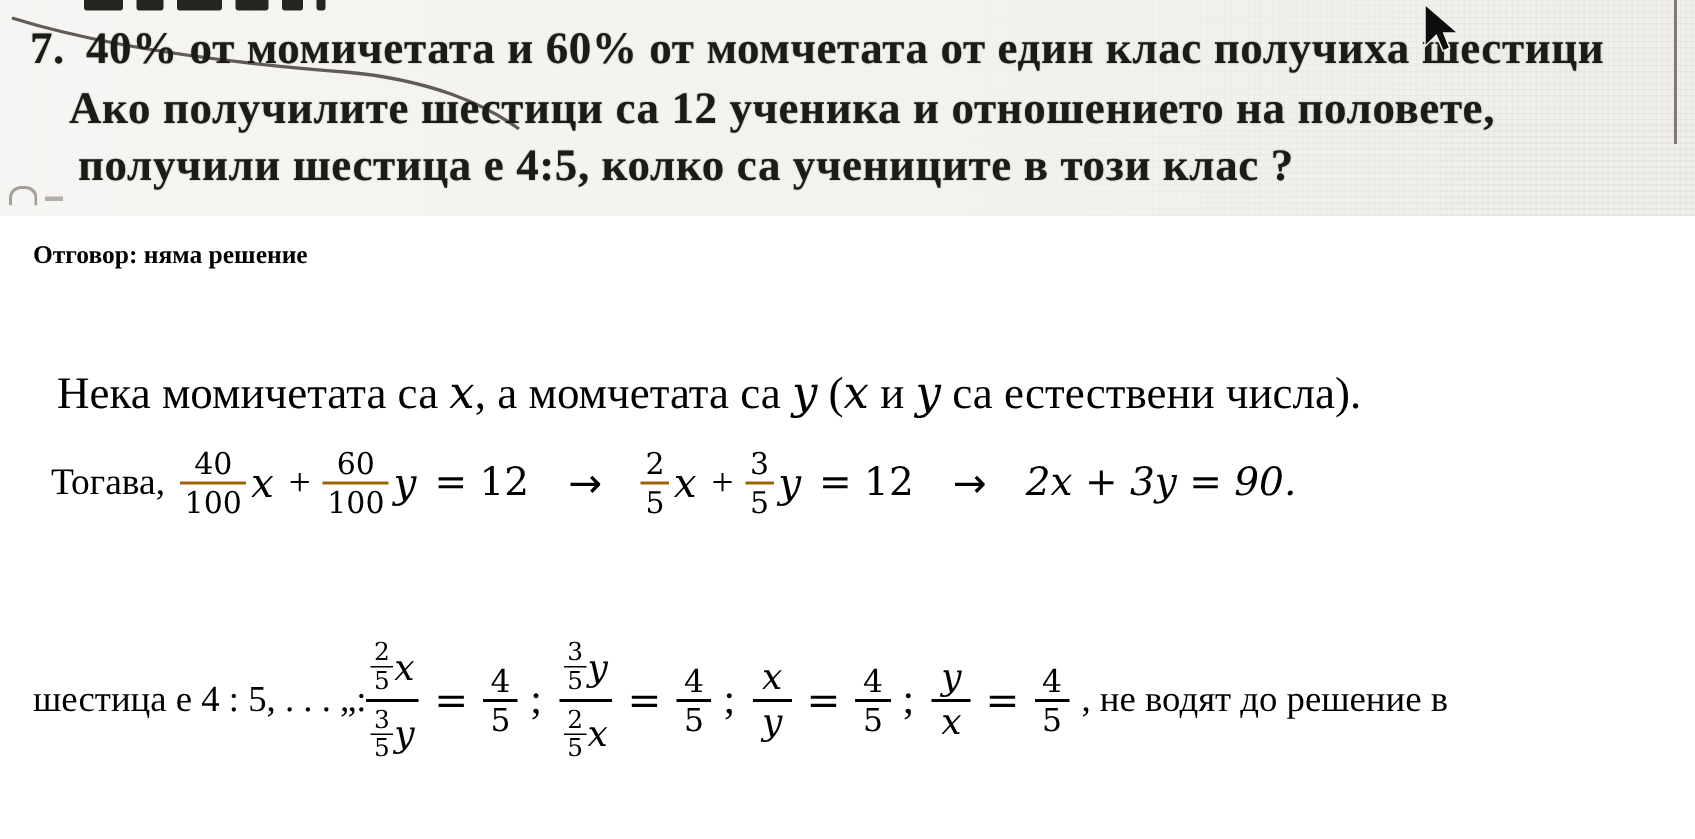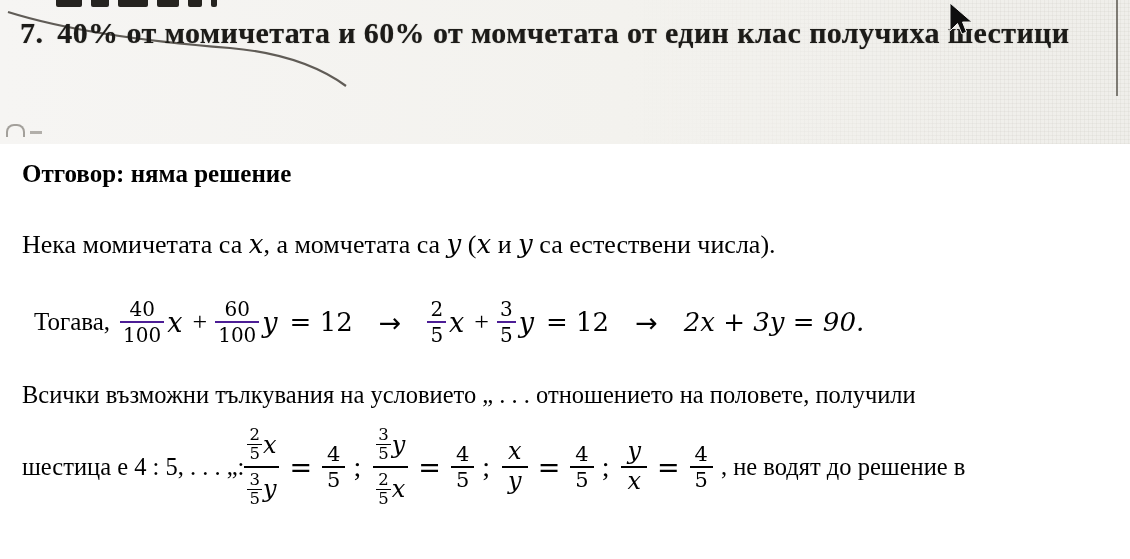--- a/index.html
+++ b/index.html
@@ -27,33 +27,33 @@
   .scan-edge{position:absolute;left:1116px;top:0;width:2px;height:96px;background:#5a554d;opacity:.75;}
   .pen{position:absolute;left:2px;top:2px;}
   .smudge-a{position:absolute;left:6px;top:124px;width:15px;height:11px;border:2.5px solid rgba(95,90,82,.55);
             border-bottom:none;border-radius:8px 8px 0 0;filter:blur(.5px);}
   .smudge-b{position:absolute;left:30px;top:131px;width:12px;height:2.5px;background:rgba(95,90,82,.45);filter:blur(.5px);}
 
   
   .cursor{position:absolute;left:949px;top:2px;}
 
   
-  .answer{position:absolute;left:22px;top:160px;margin:0;font-weight:700;font-size:25px;}
-  .intro{position:absolute;left:22px;top:229px;margin:0;font-size:26px;white-space:nowrap;}
+  .answer{position:absolute;left:22px;top:160px;margin:0;font-weight:700;font-size:17px;}
+  .intro{position:absolute;left:22px;top:229px;margin:16px;font-size:30px;white-space:nowrap;}
   .line-interp{position:absolute;left:22px;top:381px;margin:0;font-size:24.5px;white-space:nowrap;}
   .line-last{position:absolute;left:22px;top:518px;margin:0;font-size:24.5px;white-space:nowrap;}
 
   .mi{font-style:italic;font-family:"DejaVu Serif", serif;}
 
   .eqline{position:absolute;left:34px;top:293px;height:58px;display:flex;align-items:center;
           font-size:25px;white-space:nowrap;}
   .eqline .txt{margin-right:10px;}
   .frac{display:inline-flex;flex-direction:column;align-items:center;vertical-align:middle;
         font-size:20px;line-height:1.12;font-family:"DejaVu Serif", serif;}
-  .frac .fd{border-top:2px solid #4c1d95;padding:1px 3px 0 3px;}
+  .frac .fd{border-top:2px solid #a16207;padding:1px 3px 0 3px;}
   .frac .fn{padding:0 3px;}
   .eqline .mv{font-size:27px;margin:0 2px 0 3px;}
   .op{margin:0 8px;font-size:26px;}
   .req{margin-left:10px;font-size:26px;font-family:"DejaVu Serif", serif;}
   .arrow{margin:0 26px;font-size:27px;font-family:"DejaVu Sans", sans-serif;}
   .tailmath{font-size:26px;font-family:"DejaVu Serif", serif;}
 
   .fracline{position:absolute;left:22px;top:417px;height:100px;display:flex;align-items:center;
             font-size:24.5px;white-space:nowrap;}
   .fracline .lead{}
@@ -89,20 +89,22 @@
       <i style="width:18px"></i>
       <i style="width:30px"></i>
       <i style="width:22px"></i>
       <i style="width:14px"></i>
       <i style="width:6px"></i>
     </div>
     <svg class="pen" width="360" height="95">
       <path d="M6,10 C70,30 150,40 228,46 C285,51 322,68 344,84" stroke="#45413b" stroke-width="2.2" fill="none" opacity="0.85"></path>
     </svg>
     <div class="sline sl1"><span class="snum">7.</span><span>40% от момичетата и 60% от момчетата от един клас получиха шестици</span></div>
+    <div class="sline sl2">Ако получилите шестици са 12 ученика и отношението на половете,</div>
+    <div class="sline sl3">получили шестица е 4:5, колко са учениците в този клас ?</div>
     <div class="scan-edge"></div>
     <div class="smudge-a"></div>
     <div class="smudge-b"></div>
   </section>
 
   <svg class="cursor" width="26" height="36">
     <polygon points="1,1 1,29 8.5,21.5 13,32 17.5,30 13.5,20 23,20" fill="#0e0e0e" stroke="#f2f1ed" stroke-width="1"></polygon>
   </svg>
 
   <p class="answer">Отговор: няма решение</p>
@@ -133,21 +135,20 @@
     <span class="frac">
         <span class="fn">3</span>
         <span class="fd">5</span>
       </span>
     <i class="mi mv">y</i>
     <span class="req">= 12</span>
     <span class="arrow">→</span>
     <span class="tailmath mi">2x + 3y = 90.</span>
   </div>
 
-  <p class="line-interp">Всички възможни тълкувания на условието „ . . . отношението на половете, получили</p>
 
   <div class="fracline">
     <span class="lead">шестица е 4 : 5, . . . „:</span>
 
     <span class="bigfrac">
       <span class="bfn">
           <span class="sfrac">
             <span class="sn">2</span>
             <span class="sd">5</span>
           </span>

